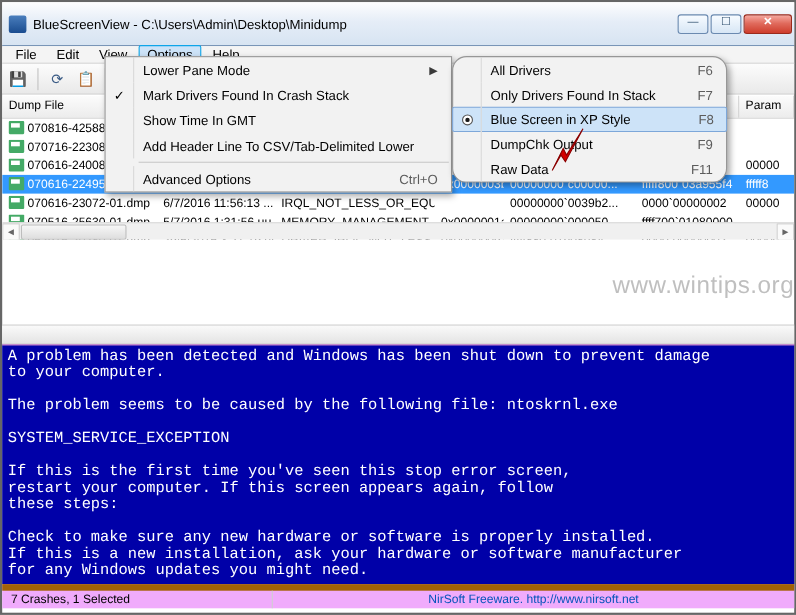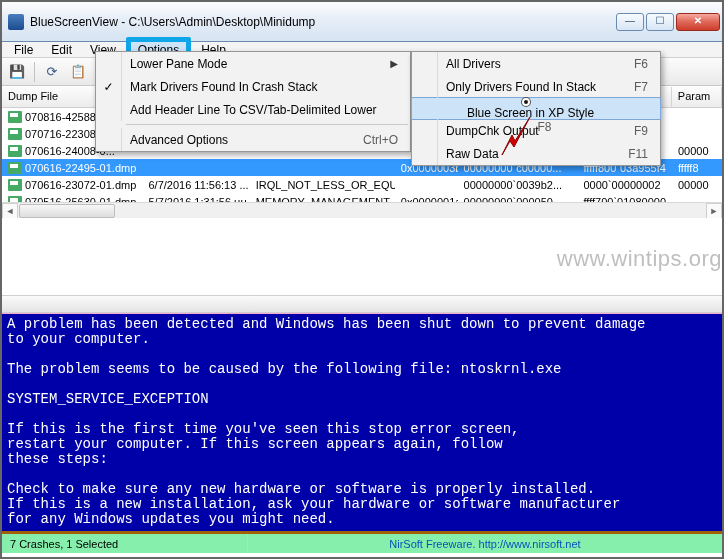--- a/index.html
+++ b/index.html
@@ -10,32 +10,32 @@
 .titlebar { height: 40px; background: linear-gradient(#fdfdfe,#e5edf7 45%,#d7e4f2); border-bottom:1px solid #6b8ab0; display:flex; align-items:center; padding:0 2px 0 6px; }
 .titlebar .app-icon { width:16px; height:16px; background: linear-gradient(#4a7ebd,#1a4c8f); border-radius:2px; margin-right:6px; }
 .titlebar .title { font-size:12px; color:#000; flex:1; white-space:nowrap; overflow:hidden; }
 .win-btns { display:flex; gap:2px; }
 .win-btn { width:28px; height:18px; border:1px solid #6b8ab0; border-radius:3px; background:linear-gradient(#f7fbff,#d7e6f5); font-size:10px; line-height:14px; text-align:center; color:#31506f; }
 .win-btn.close { width:44px; background:linear-gradient(#f6a8a0,#e06b5d 45%,#ce3d2c); color:#fff; border-color:#9a2a1c; font-weight:bold; }
 .win-btn.max { background:linear-gradient(#f7fbff,#d7e6f5); }
 
 .menubar { height:16px; background:#f4f4f4; border-bottom:1px solid #d0d0d0; display:flex; align-items:center; font-size:12px; padding-left:4px; gap:2px; }
 .menubar .menu-item { padding:2px 8px; cursor:default; }
-.menubar .menu-item.open { background:#cde3f8; border:5px solid #0ea5e9; padding:1px 7px; border-radius:2px; }
+.menubar .menu-item.open { background:#cde3f8; border:1px solid #0ea5e9; padding:1px 7px; border-radius:2px; }
 
 .toolbar { height:28px; background:linear-gradient(#fcfcfc,#e9e9e9); border-bottom:1px solid #c7c7c7; display:flex; align-items:center; padding-left:4px; gap:4px; }
 .tool-btn { width:22px; height:22px; border:1px solid transparent; border-radius:3px; display:flex; align-items:center; justify-content:center; font-size:13px; color:#3a5b85; }
 .tool-sep { width:1px; height:20px; background:#c2c2c2; margin:0 2px; }
 
 .dropdown { position:absolute; background:#f2f2f2; border:1px solid #979797; box-shadow:2px 3px 6px rgba(0,0,0,0.35); font-size:12px; z-index:50; }
 .dropdown .row { display:flex; align-items:center; height:23px; padding-right:12px; white-space:nowrap; }
 .dropdown .row .gutter { width:26px; height:23px; display:flex; align-items:center; justify-content:center; border-right:1px solid #d9d9d9; margin-right:8px; }
 .dropdown .row .lbl { flex:1; }
 .dropdown .row .accel { color:#5c5c5c; margin-left:28px; }
-.dropdown .row.hover { background:#cde3f8; border:1px solid #7da7d9; height:23px; margin:-1px; padding-right:11px; border-radius:2px;flex-direction:column; }
+.dropdown .row.hover { background:#cde3f8; border:1px solid #7da7d9; height:23px; margin:-1px; padding-right:11px; border-radius:2px; }
 .dropdown .sep { height:1px; background:#c9c9c9; margin:3px 2px 3px 30px; }
 .dropdown .arrow-r { margin-left:18px; color:#3a3a3a; font-size:10px; }
 .radio-dot { width:8px; height:8px; border-radius:50%; background:#1a1a1a; border:2px solid #fff; box-shadow:0 0 0 1px #555; }
 
 .grid-wrap { position:relative; height:132px; overflow:hidden; font-size:11px; }
 .grid-header { display:flex; background:linear-gradient(#fcfcfc,#ececec); border-top:1px solid #fff; border-bottom:1px solid #cfcfcf; height:22px; }
 .gh { border-right:1px solid #d4d4d4; padding:3px 6px; white-space:nowrap; overflow:hidden; color:#000; }
 .grid-body { background:#fff; }
 .grow { display:flex; height:17px; align-items:center; }
 .grow.selected { background:#3399ff; color:#fff; }
@@ -44,21 +44,21 @@
 .file-ico::before{content:"";display:block;width:8px;height:4px;background:#fff;margin:2px 0 0 2px;}
 
 .col0{width:174px}.col1{width:132px}.col2{width:180px}.col3{width:76px}.col4{width:148px}.col5{width:116px}.col6{width:60px}
 
 .watermark { position:absolute; left:0; right:0; top:244px; text-align:right; font-size:22px; color:#bfbfbf; letter-spacing:0.5px; font-family:Arial,sans-serif; pointer-events:none; }
 
 .splitter { height:18px; background:linear-gradient(#fafafa,#e4e4e4); border-top:1px solid #cfcfcf; border-bottom:1px solid #cfcfcf; }
 .split-pos { position:absolute; left:0; right:0; }
 
 .bsod { background:#0000a8; color:#fff; font-family:"Lucida Console","Courier New",monospace; font-size:14px; line-height:15px; padding:3px 5px; white-space:pre; overflow:hidden; height:218px; border-top:1px solid #f9a8d4;}
-.statusbar { height:22px; background:#86efac; border-top:3px solid #a16207; display:flex; align-items:flex-start; font-size:11px; }
+.statusbar { height:22px; background:#f0abfc; border-top:6px solid #a16207; display:flex; align-items:flex-start; font-size:11px; }
 .statusbar .cell { padding:0 8px; border-right:1px solid #cfcfcf; height:100%; display:flex; align-items:center; }
 .statusbar .link { color:#0654ba; }
 
 .cursor-arrow { position:absolute; z-index:90; pointer-events:none; }
 
 svg { display:block; }
 .scrollbar-h{position:absolute;left:0;right:0;bottom:0;height:16px;background:#f0f0f0;border-top:1px solid #d9d9d9;display:flex;align-items:center;}
 .scrollbar-h .sb-btn{width:16px;height:16px;text-align:center;line-height:14px;color:#666;border:1px solid #cfcfcf;background:#fafafa;font-size:9px;}
 .scrollbar-h .sb-thumb{height:14px;width:96px;margin:0 1px;background:linear-gradient(#f7f7f7,#dedede);border:1px solid #bdbdbd;border-radius:2px;}
 .scrollbar-h .sb-track{flex:1;}
@@ -190,31 +190,35 @@
         <span class="arrow-r">▶</span>
     </div>
     <div class="row">
       <div class="gutter">
           <span style="font-size:12px;">✓</span>
         </div>
         <span class="lbl">Mark Drivers Found In Crash Stack</span>
     </div>
     <div class="row">
       <div class="gutter"></div>
+        <span class="lbl">Show Time In GMT</span>
+    </div>
+    <div class="row">
+      <div class="gutter"></div>
         <span class="lbl">Add Header Line To CSV/Tab-Delimited Lower</span>
     </div>
     <div class="sep"></div>
     <div class="row">
       <div class="gutter"></div>
         <span class="lbl">Advanced Options</span>
         <span class="accel">Ctrl+O</span>
     </div>
   </div>
 
-  <div class="dropdown" style="left:409px; top:49px; width:250px;" id="submenu">
+  <div class="dropdown" style="left:409px; top:49px; width:250px;border-radius:13px;" id="submenu">
       <div class="row">
         <div class="gutter"></div>
         <span class="lbl">All Drivers</span>
         <span class="accel">F6</span>
       </div>
       <div class="row">
         <div class="gutter"></div>
         <span class="lbl">Only Drivers Found In Stack</span>
         <span class="accel">F7</span>
       </div>

